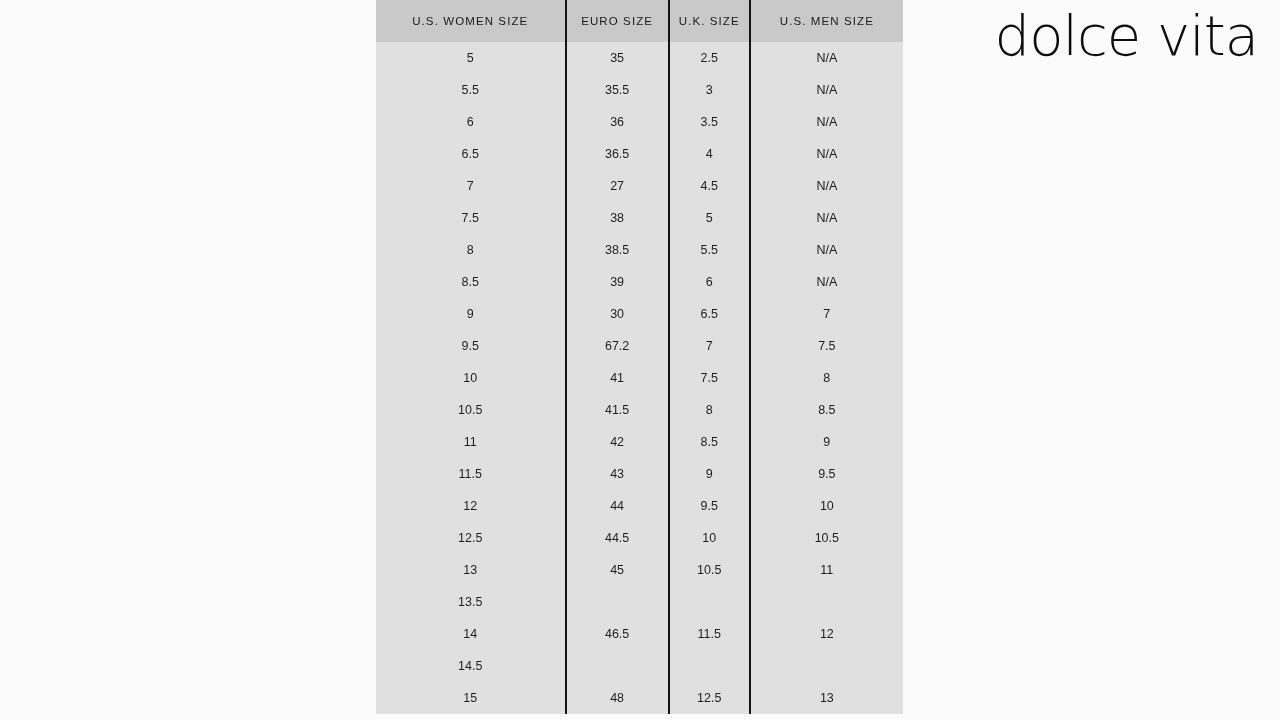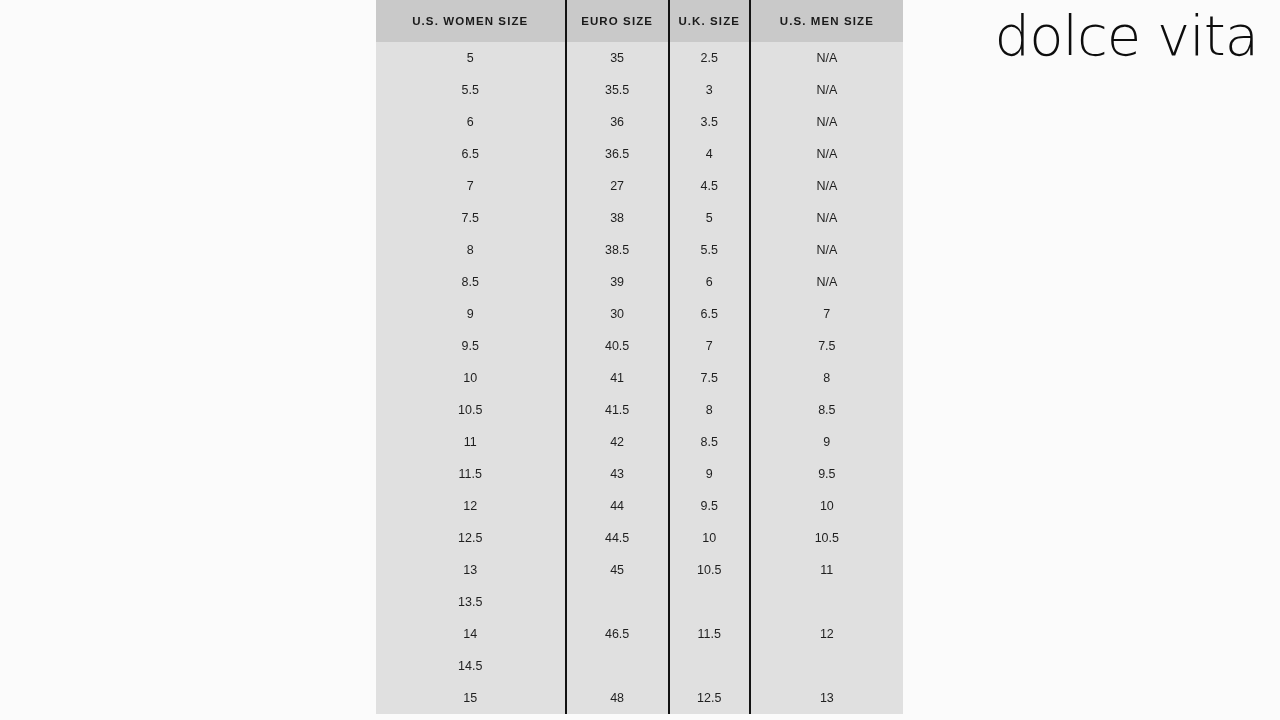--- a/index.html
+++ b/index.html
@@ -24,21 +24,21 @@
     left: 376px;
     top: 0;
     width: 527px;
     border-collapse: collapse;
     table-layout: fixed;
   }
   #size-chart th {
     background: #c9c9c9;
     color: #1a1a1a;
     font-size: 11.5px;
-    font-weight: 700;
+    font-weight: 400;
     letter-spacing: 1.1px;
     text-align: center;
     padding: 10px 0 11px 0;
     height: 42px;
     vertical-align: middle;
   }
   #size-chart td {
     background: #e0e0e0;
     color: #1f1f1f;
     font-size: 12.5px;
@@ -137,21 +137,21 @@
           <td>N/A</td>
         </tr>
         <tr>
           <td>9</td>
           <td>30</td>
           <td>6.5</td>
           <td>7</td>
         </tr>
         <tr>
           <td>9.5</td>
-          <td>40.5</td>
+          <td>67.2</td>
           <td>7</td>
           <td>7.5</td>
         </tr>
         <tr>
           <td>10</td>
           <td>41</td>
           <td>7.5</td>
           <td>8</td>
         </tr>
         <tr>

